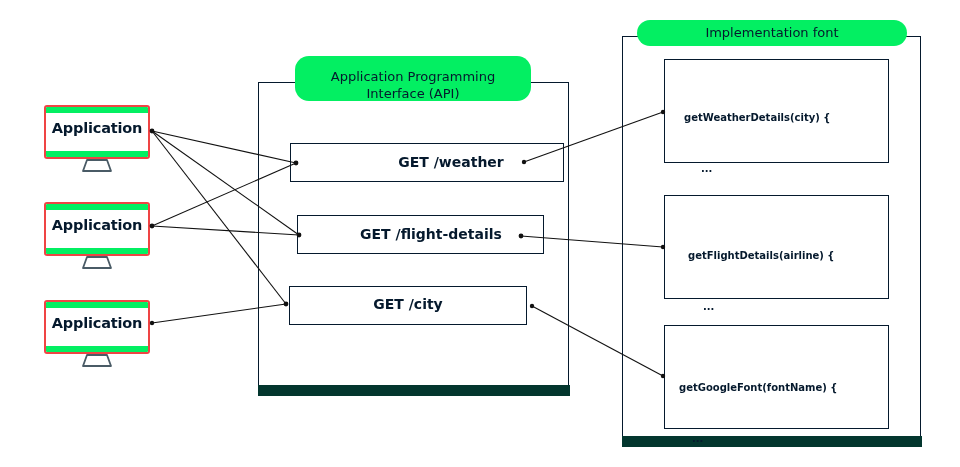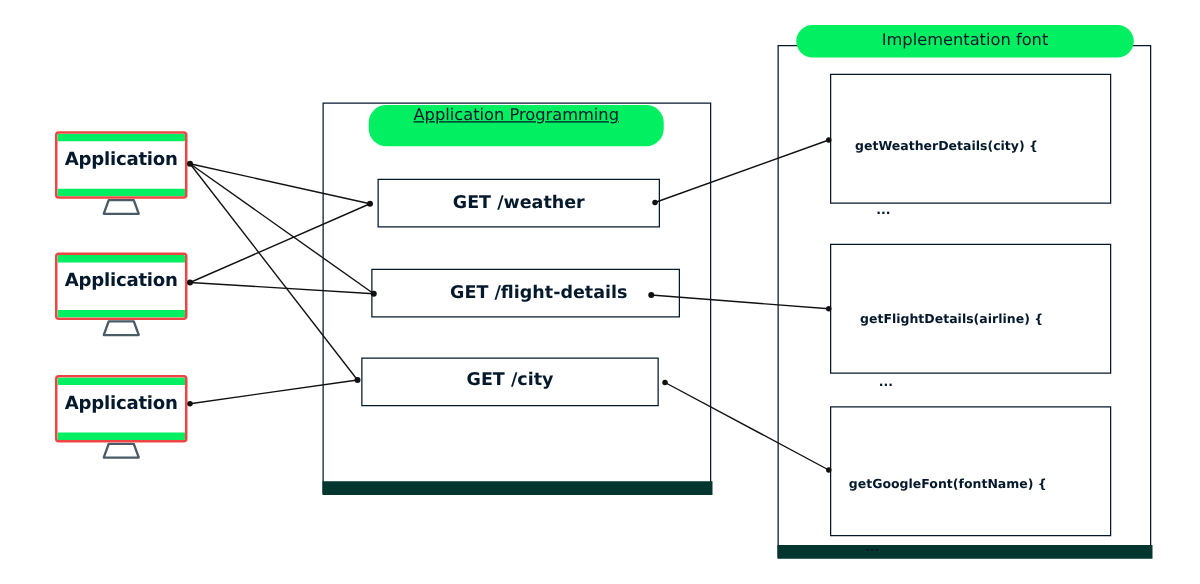--- a/index.html
+++ b/index.html
@@ -24,32 +24,33 @@
         font-size:10px; color:#05192d; line-height:17px; }
   .fn div { white-space:pre; }
   svg.lines { position:absolute; left:0; top:0; width:960px; height:467px; pointer-events:none; }
 </style>
 </head>
 <body>
 
 <div class="panel" style="left:258px;top:82px;width:309px;height:311px;">
   <div class="foot"></div>
 </div>
-<div class="pill" style="left:295px;top:84px;width:236px;height:33px;padding-top:0;text-decoration:underline;">
+<div class="pill" style="left:295px;top:56px;width:236px;height:33px;padding-top:12px;">
   <div>Application Programming</div>
+  <div>Interface (API)</div>
 </div>
 
 <div class="panel" style="left:622px;top:36px;width:297px;height:408px;">
   <div class="foot"></div>
 </div>
 <div class="pill" style="left:637px;top:20px;width:270px;height:26px;line-height:26px;">
   <span>Implementation font</span>
 </div>
 
-<div class="ep" style="left:302px;top:143px;width:224px;height:37px;line-height:37px;">
+<div class="ep" style="left:290px;top:143px;width:224px;height:37px;line-height:37px;padding-left:48px;">
   <span>GET /weather</span>
 </div>
 <div class="ep" style="left:297px;top:215px;width:224px;height:37px;line-height:37px;padding-left:21px;">
   <span>GET /flight-details</span>
 </div>
 <div class="ep" style="left:289px;top:286px;width:236px;height:37px;line-height:34px;">
   <span>GET /city</span>
 </div>
 
 <div class="fn" style="left:664px;top:59px;width:223px;height:102px;">

